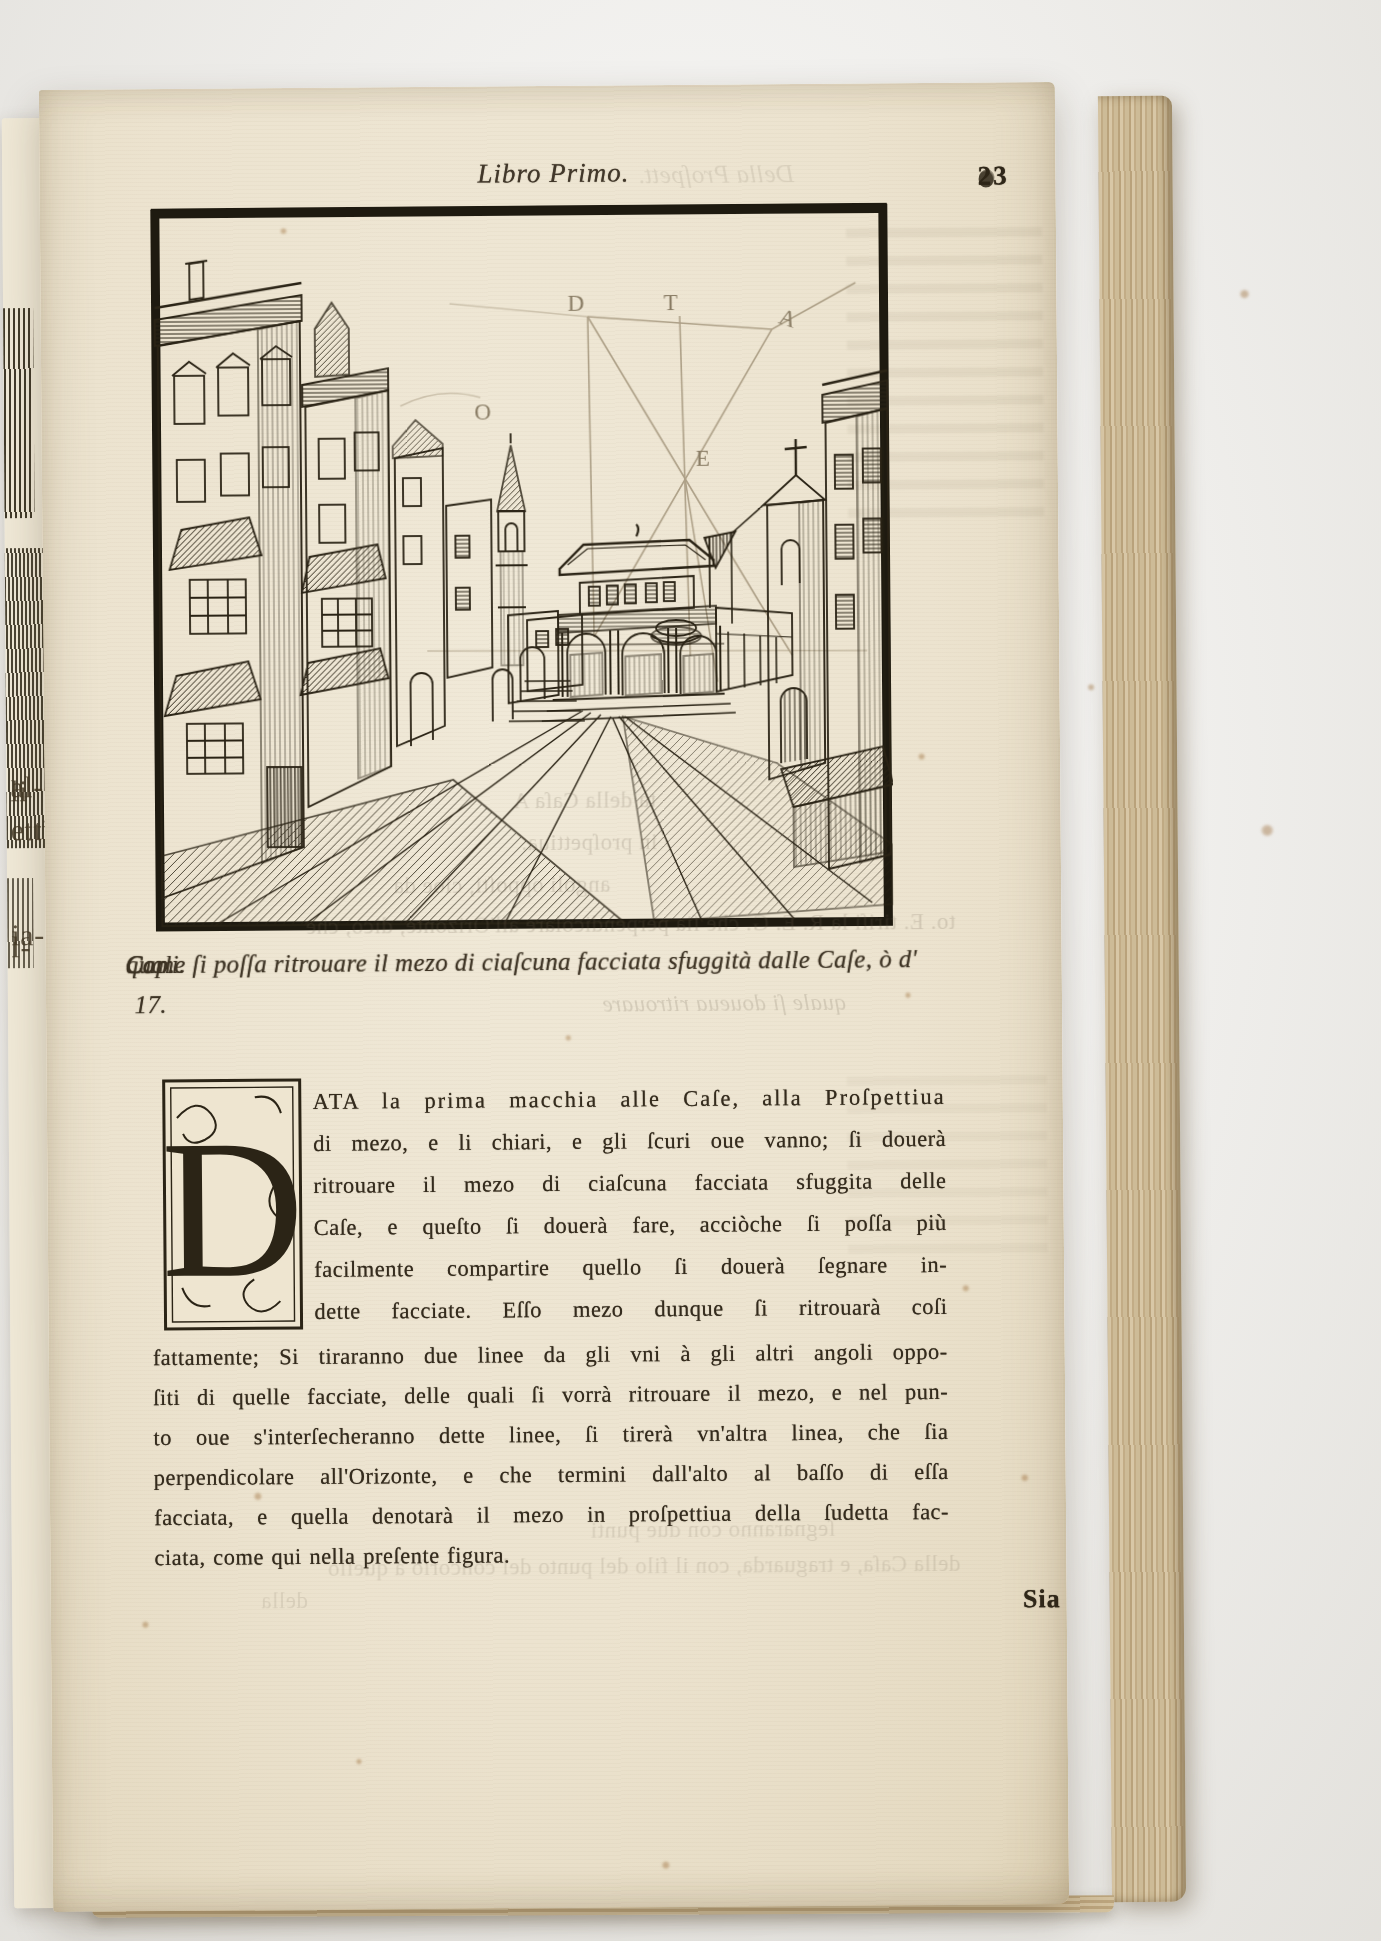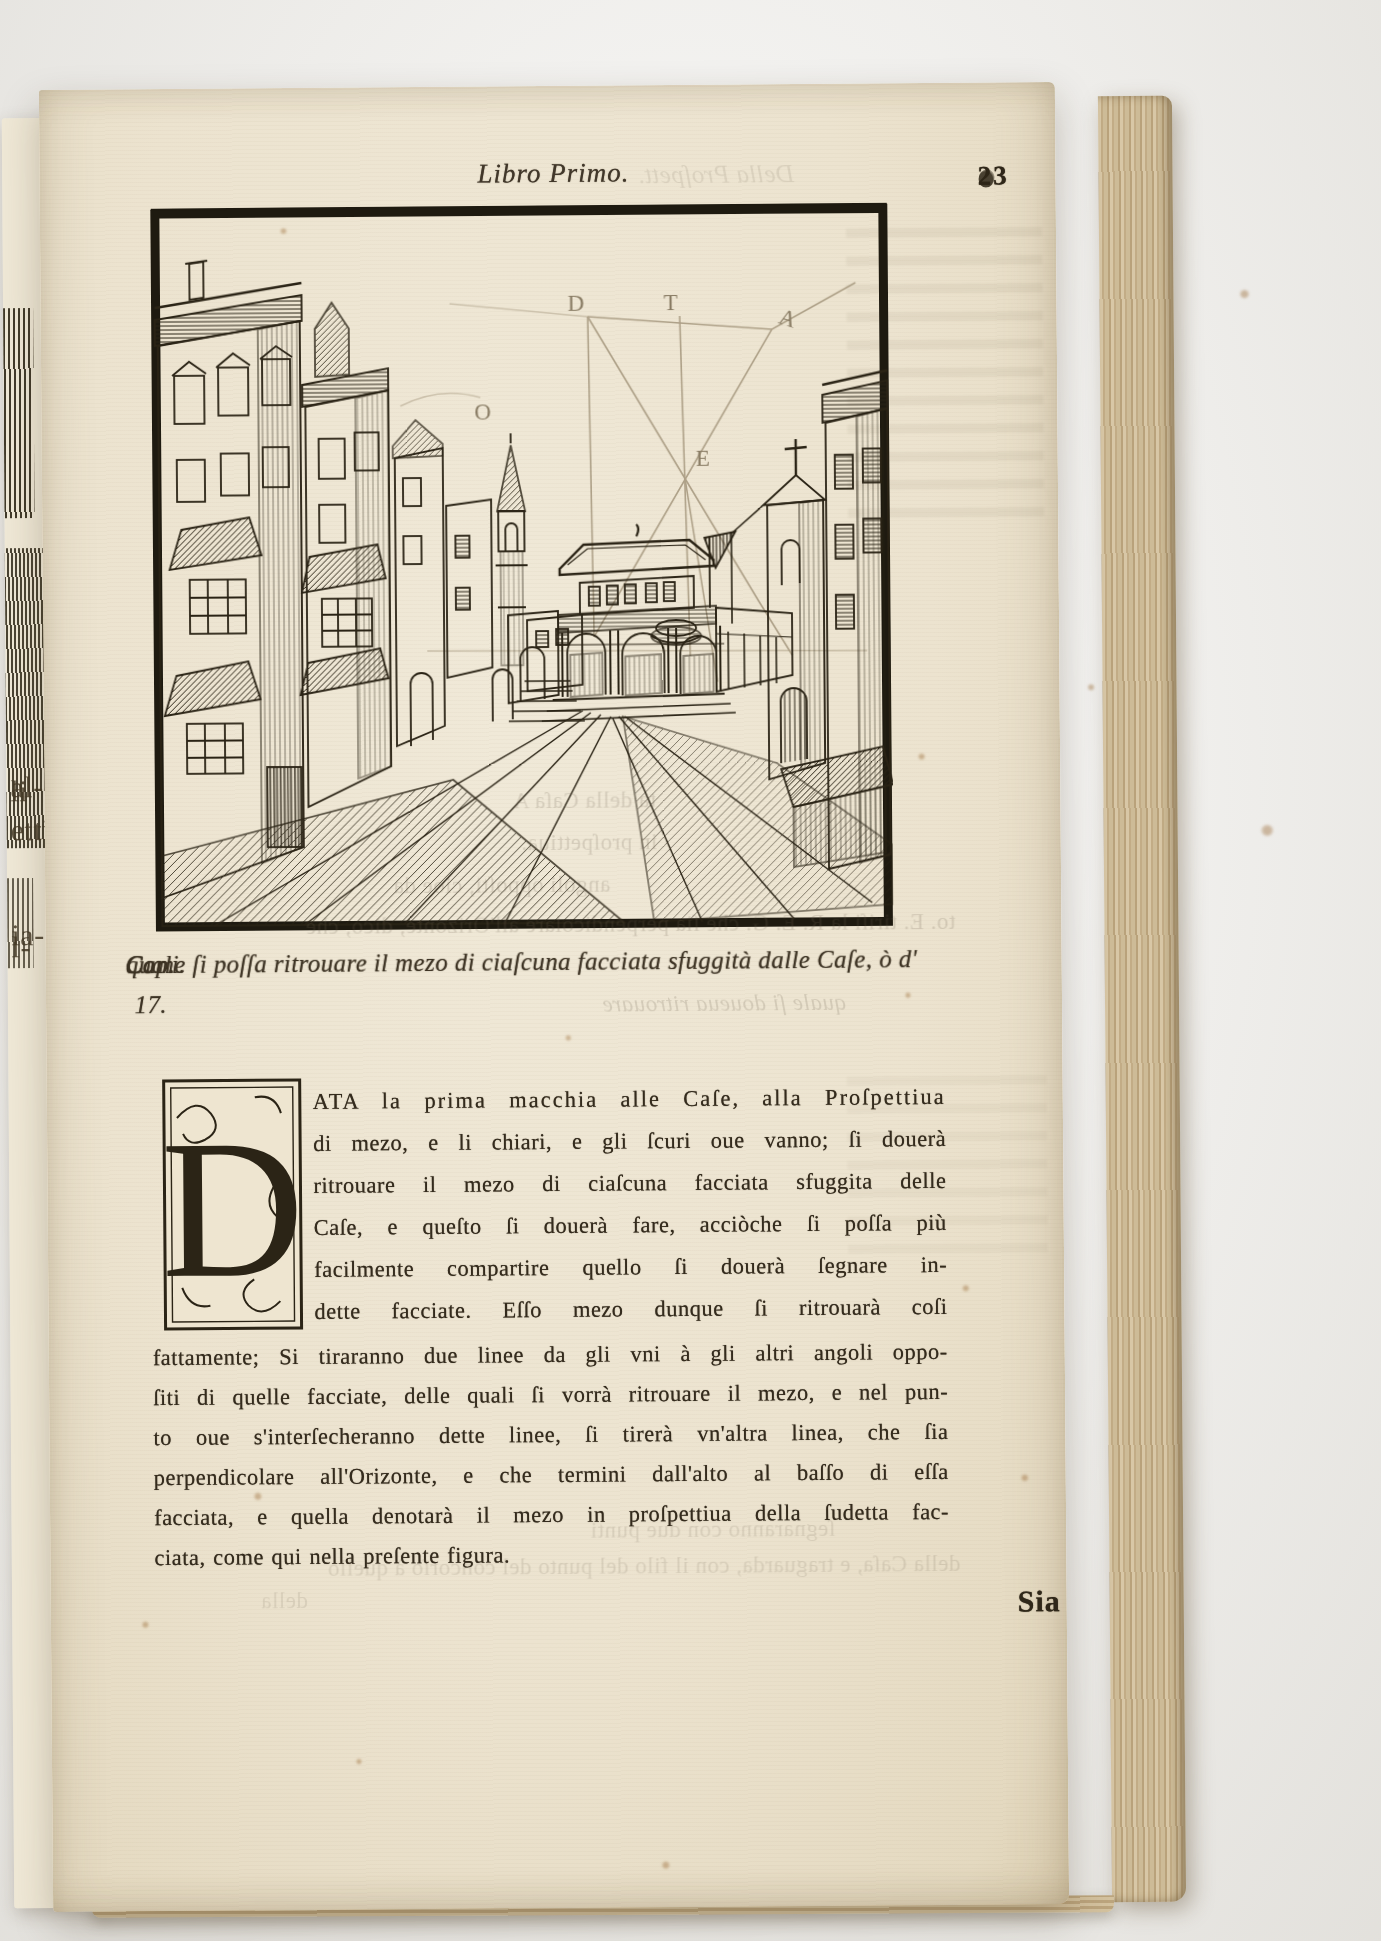--- a/index.html
+++ b/index.html
@@ -74,21 +74,21 @@
     text-shadow:0 0 1px rgba(55,45,30,.7);}
   .caption .cap2 .gap{display:inline-block;width:46px;}
   
   .dropcap{left:114px;top:989px;width:142px;height:254px;}
   .bodyline{left:104px;width:795px;height:40px;font-size:22.5px;color:#342b1d;
     letter-spacing:.5px;word-spacing:1.5px;line-height:40px;
     text-align:justify;text-align-last:justify;white-space:nowrap;
     text-shadow:0 0 .8px rgba(50,40,25,.75);}
   .bodyline.ind{left:266px;width:633px;}
   .bodyline.lastline{text-align-last:left;}
-  .catchword{left:930px;top:1502px;width:80px;text-align:right;font-size:30px;
+  .catchword{left:930px;top:1502px;width:80px;text-align:right;font-size:26px;
     font-weight:bold;color:#2f2719;letter-spacing:1px;
     text-shadow:0 0 1px rgba(40,30,15,.85);}
   
   .ghost{color:#6d6250;opacity:.20;transform:scaleX(-1);filter:blur(.5px);
     font-size:23px;font-style:normal;white-space:nowrap;letter-spacing:.5px;}
   .ghost.it{font-style:italic;}
   .ghost-block{opacity:.5;filter:blur(.8px);
     background:repeating-linear-gradient(0deg, rgba(120,106,84,.16) 0 9px, transparent 9px 28px);}
   
   .fox{border-radius:50%;filter:blur(1px);background:radial-gradient(circle,

